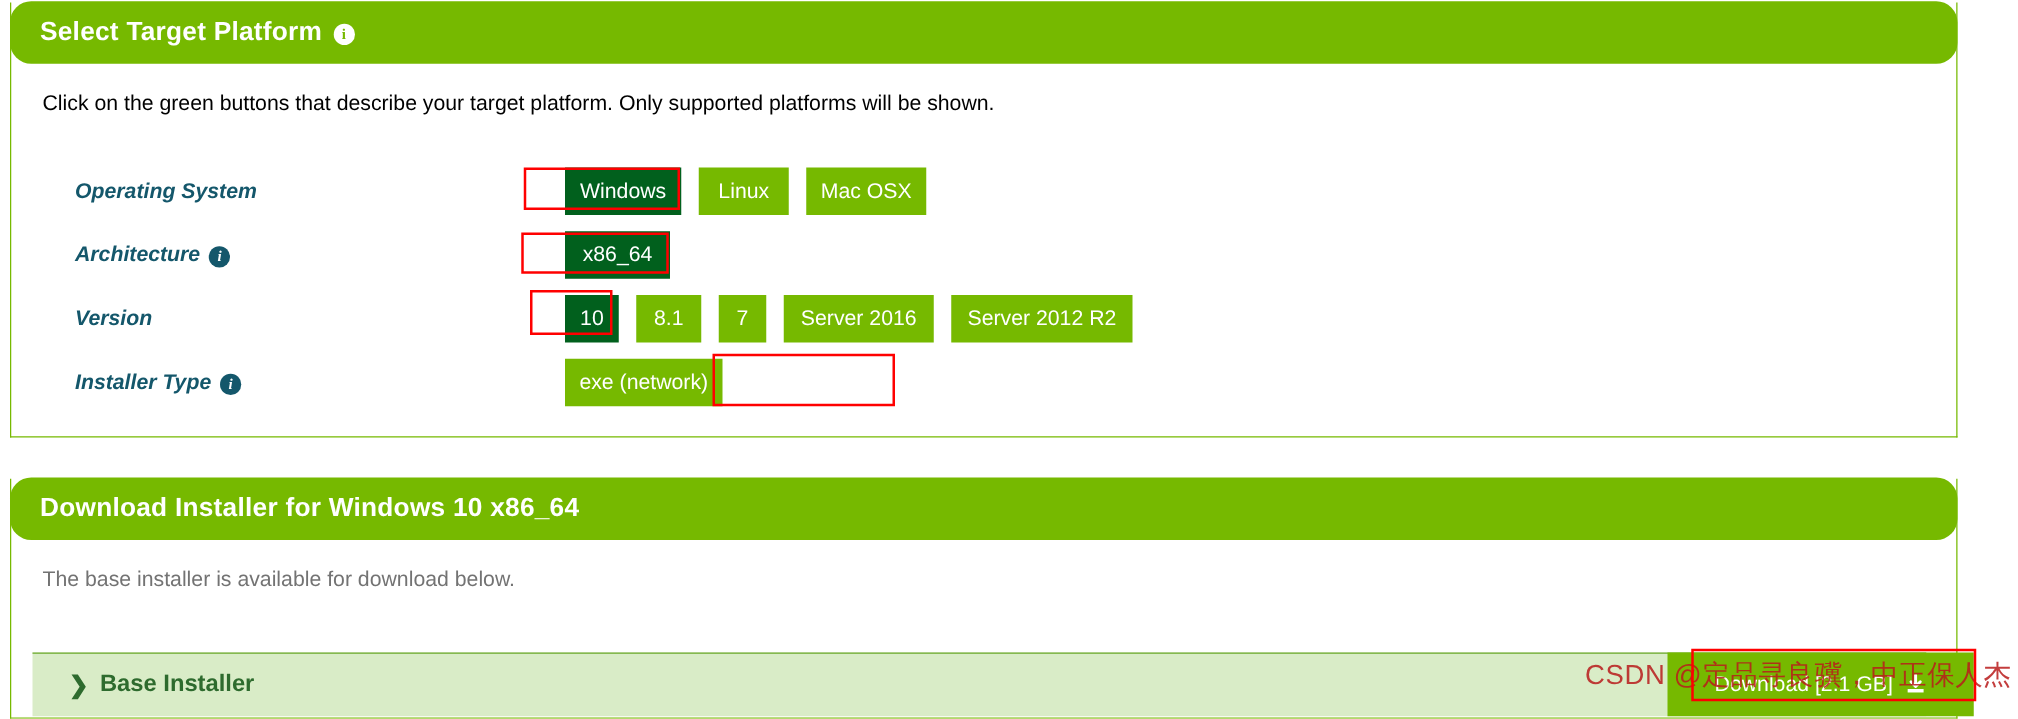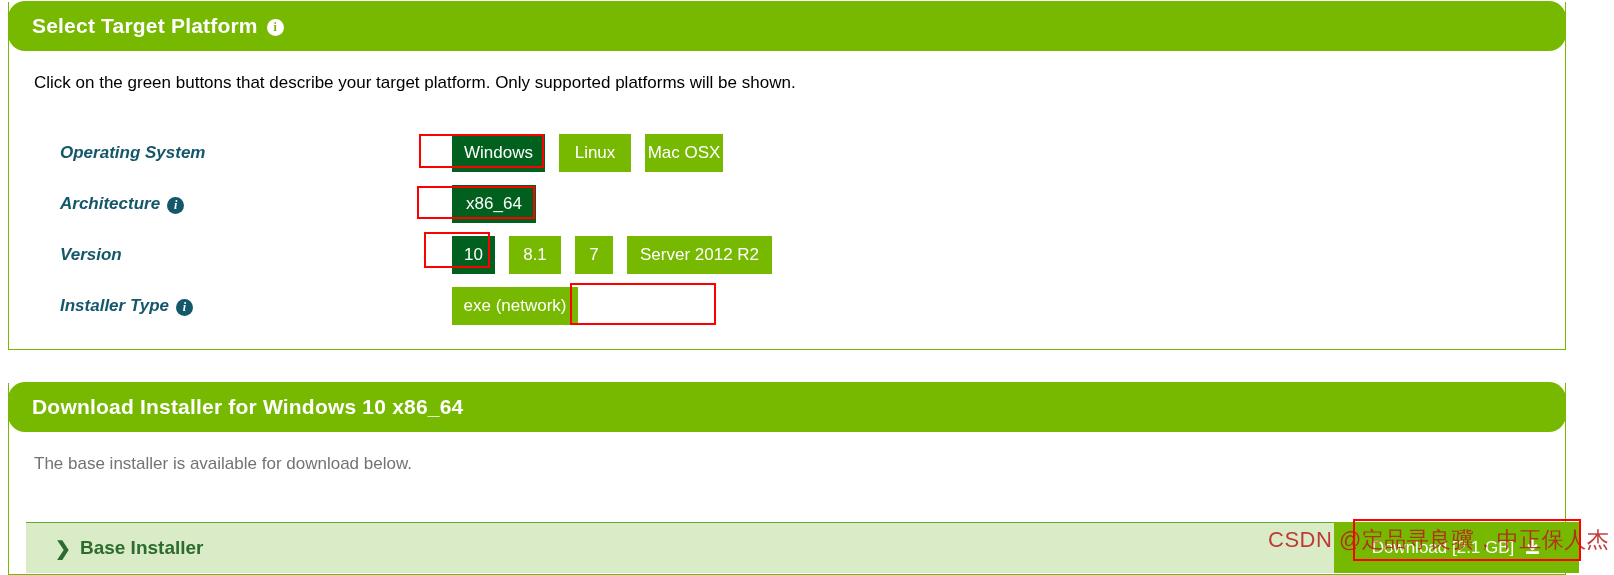--- a/index.html
+++ b/index.html
@@ -186,21 +186,21 @@
 
       <div class="intro" style="left:25px; top:22px;">Click on the green buttons that describe your target platform. Only supported platforms will be shown.</div>
 
       <div class="sel-row" style="top:83px;">
         <div class="sel-label">
           <span>Operating System</span>
         </div>
         <div class="btn-group">
           <button class="pbtn selected" style="width:93px;">Windows</button>
           <button class="pbtn" style="width:72px;">Linux</button>
-          <button class="pbtn" style="width:78px;">Mac OSX</button>
+          <button class="pbtn" style="width:96px;">Mac OSX</button>
         </div>
       </div>
 
       <div class="sel-row" style="top:134px;">
         <div class="sel-label">
           <span>Architecture</span>
           <span class="info-icon on-label">i</span>
         </div>
         <div class="btn-group">
           <button class="pbtn selected" style="width:84px;">x86_64</button>
@@ -208,20 +208,21 @@
       </div>
 
       <div class="sel-row" style="top:185px;">
         <div class="sel-label">
           <span>Version</span>
         </div>
         <div class="btn-group">
           <button class="pbtn selected" style="width:43px;">10</button>
           <button class="pbtn" style="width:52px;">8.1</button>
           <button class="pbtn" style="width:38px;">7</button>
+          <button class="pbtn" style="width:120px;">Server 2016</button>
           <button class="pbtn" style="width:145px;">Server 2012 R2</button>
         </div>
       </div>
 
       <div class="sel-row" style="top:236px;">
         <div class="sel-label">
           <span>Installer Type</span>
           <span class="info-icon on-label">i</span>
         </div>
         <div class="btn-group">

